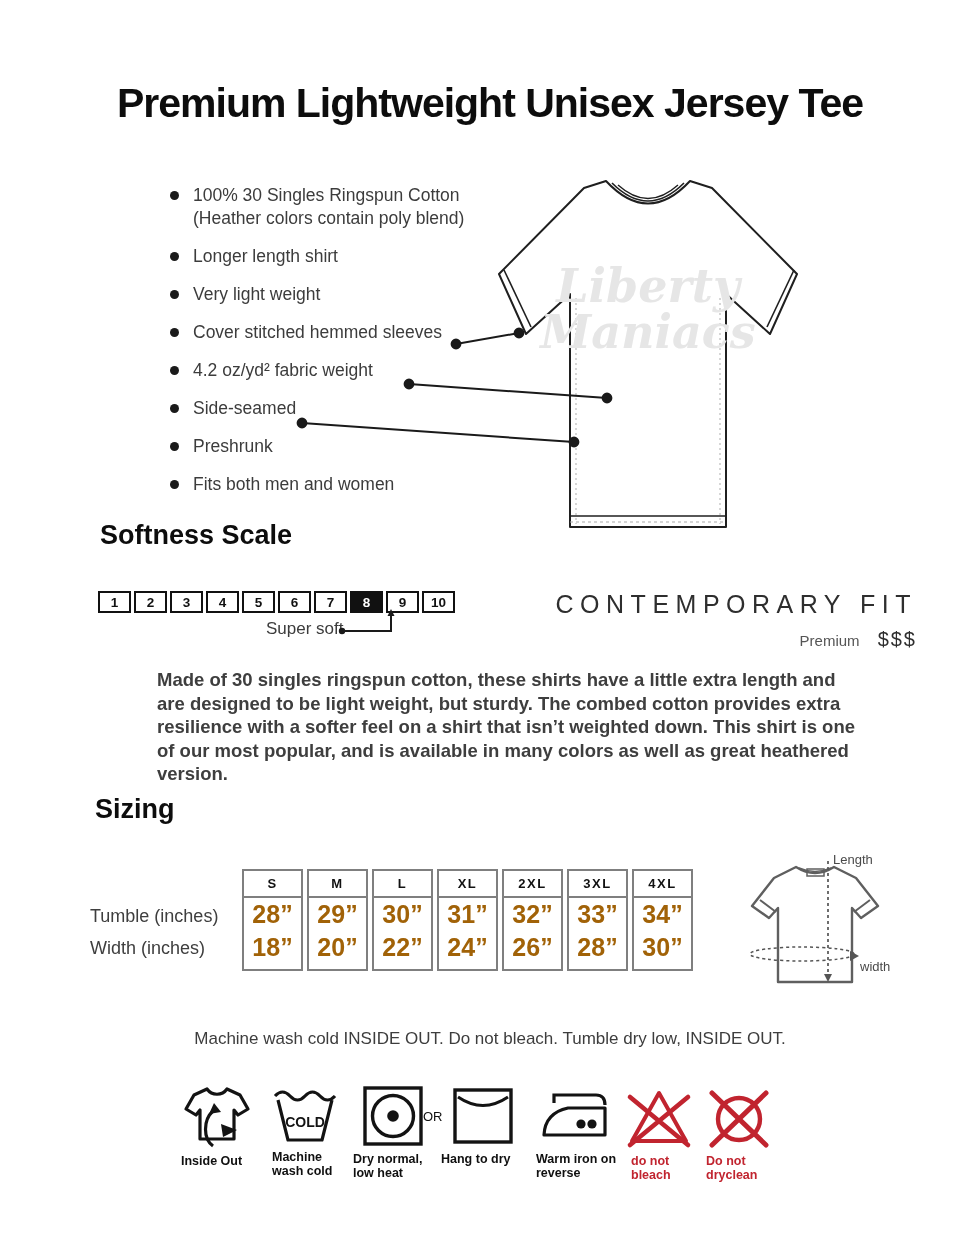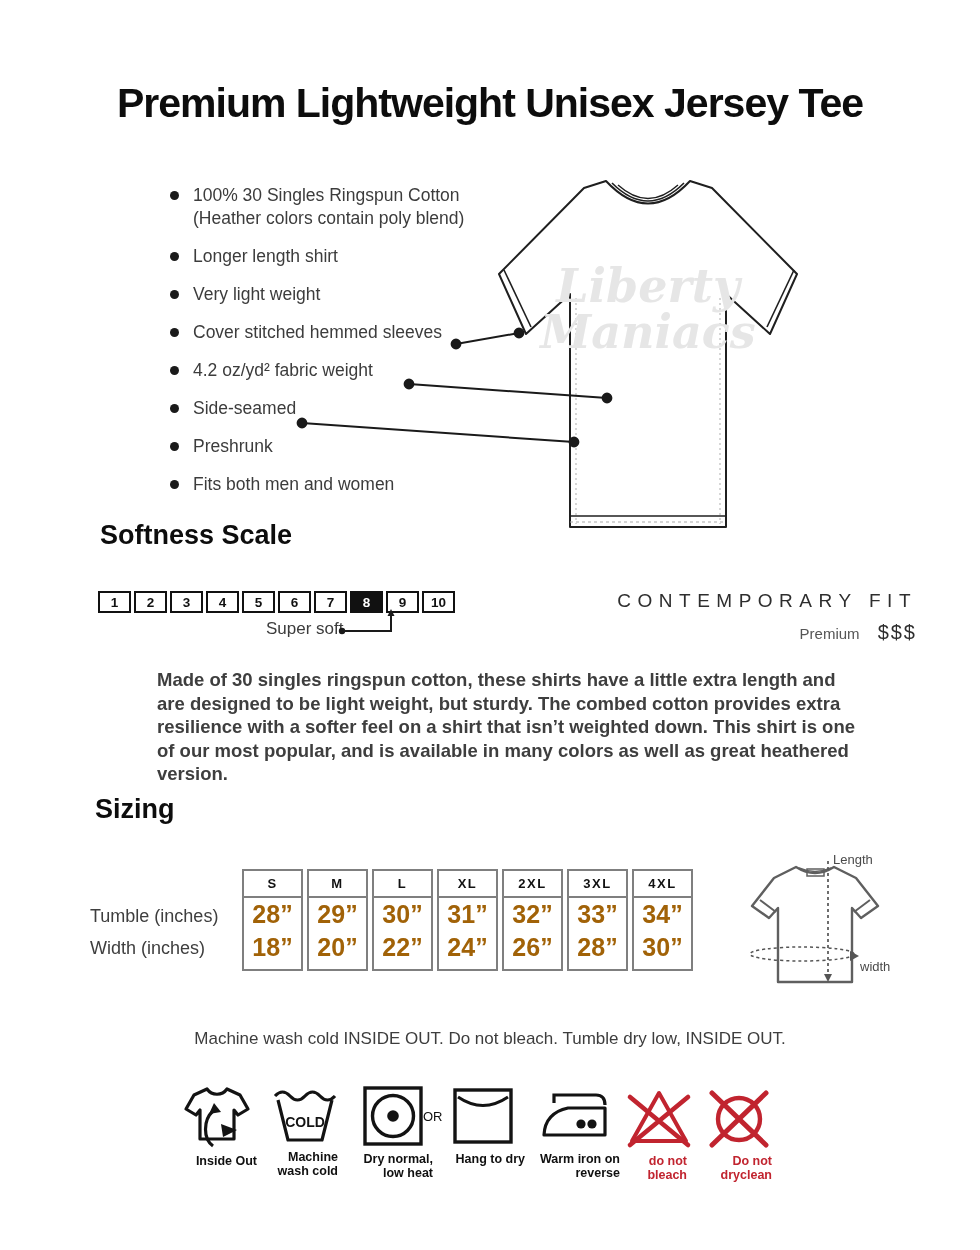--- a/index.html
+++ b/index.html
@@ -31,21 +31,21 @@
   .scale .box {
     width:33px; height:22px; border:2.2px solid #111; background:#fff; color:#111;
     display:flex; align-items:center; justify-content:center;
     font-size:13.5px; font-weight:700;
   }
   .scale .box.active { background:#111; color:#fff; }
   .supersoft { position:absolute; left:266px; top:613px; font-size:17px; color:#3c3c3c; }
   .supersoft-arrow { position:absolute; left:336px; top:601px; }
   
   .fit { position:absolute; right:63px; top:584px; text-align:right; }
-  .fit-label { font-size:19px; letter-spacing:6.5px; color:#2e2e2e; white-space:nowrap; }
+  .fit-label { font-size:25px; letter-spacing:6.5px; color:#2e2e2e; white-space:nowrap; }
   .fit-sub { margin-top:9px; font-size:15px; color:#555; }
   .fit-sub .price { font-size:20px; color:#2e2e2e; margin-left:18px; letter-spacing:2px; }
   
   .desc {
     position:absolute; left:157px; top:662px; width:700px;
     font-size:18.5px; line-height:23.5px; color:#3e3e3e;font-weight:bold;
   }
   
   .sizing-h { left:95px; top:788px; }
   .rowlab { position:absolute; left:90px; font-size:18px; color:#3e3e3e; }
@@ -61,21 +61,21 @@
     height:33px; display:flex; align-items:center; justify-content:center;
     font-size:25px; color:#a16207;font-weight:bold;
   }
   .size-diagram { position:absolute; left:726px; top:836px; }
   
   .care-text { position:absolute; left:0; right:0; top:1023px; text-align:center;
     font-size:17px; color:#3d3d3d; }
   .care-icon { position:absolute; top:1078px; display:flex; flex-direction:column; align-items:center; }
   .care-icon .lbl {
     margin-top:5px; font-size:12.5px; line-height:13.5px; font-weight:700;
-    text-align:right; color:#101010;
+    text-align:left; color:#101010;
   }
   .care-icon .lbl.red { color:#c1242f; }
   .or { position:absolute; left:423px; top:1103px; font-size:13px; font-weight:400; color:#101010; }
 </style>
 </head>
 <body>
 
 <div class="page">
 
   <h1 class="title">Premium Lightweight Unisex Jersey Tee</h1>

